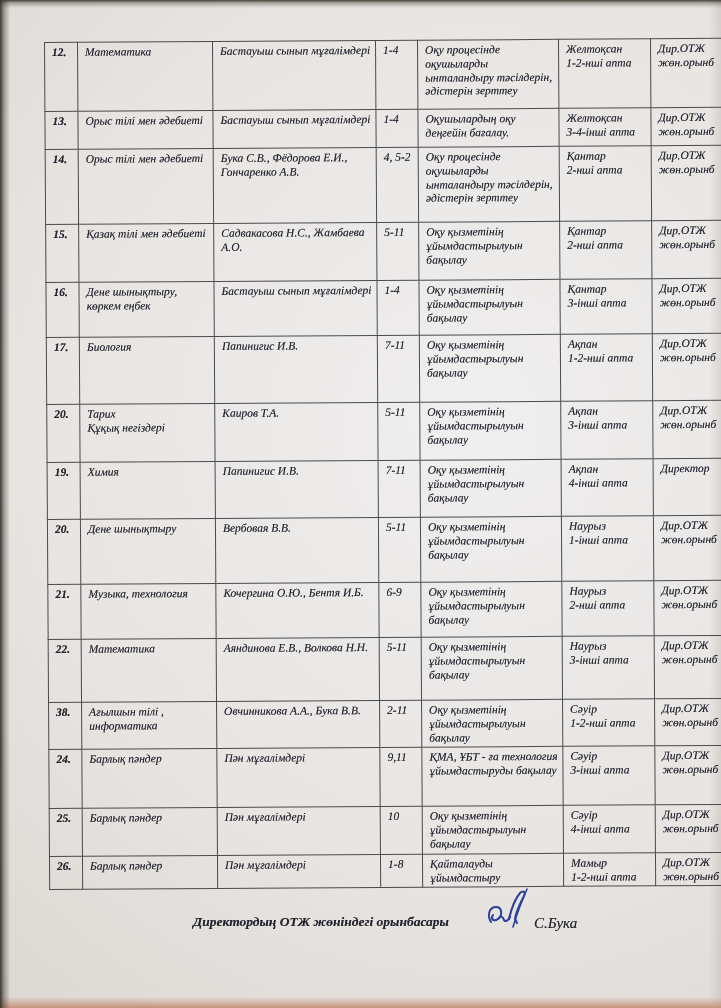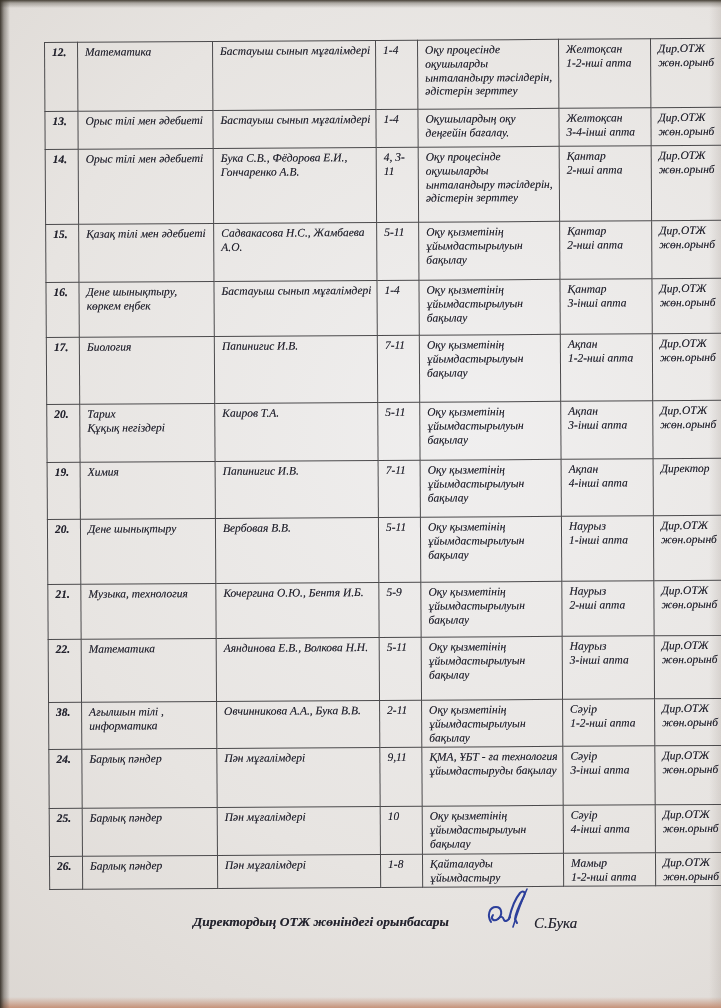--- a/index.html
+++ b/index.html
@@ -108,21 +108,21 @@
     <td class="c-activity">Оқушылардың оқу деңгейін бағалау.</td>
     <td class="c-period">Желтоқсан
 3-4-інші апта</td>
     <td class="c-resp">Дир.ОТЖ жөн.орынб</td>
   </tr>
 
   <tr>
     <td class="c-num">14.</td>
     <td class="c-subject">Орыс тілі мен әдебиеті</td>
     <td class="c-teachers">Бука С.В., Фёдорова Е.И., Гончаренко А.В.</td>
-    <td class="c-grades">4, 3-11</td>
+    <td class="c-grades">4, 5-2</td>
     <td class="c-activity">Оқу процесінде оқушыларды ынталандыру тәсілдерін, әдістерін зерттеу</td>
     <td class="c-period">Қантар
 2-нші апта</td>
     <td class="c-resp">Дир.ОТЖ жөн.орынб</td>
   </tr>
 
   <tr>
     <td class="c-num">15.</td>
     <td class="c-subject">Қазақ тілі мен әдебиеті</td>
     <td class="c-teachers">Садвакасова Н.С., Жамбаева А.О.</td>
@@ -187,21 +187,21 @@
     <td class="c-activity">Оқу қызметінің ұйымдастырылуын бақылау</td>
     <td class="c-period">Наурыз
 1-інші апта</td>
     <td class="c-resp">Дир.ОТЖ жөн.орынб</td>
   </tr>
 
   <tr>
     <td class="c-num">21.</td>
     <td class="c-subject">Музыка, технология</td>
     <td class="c-teachers">Кочергина О.Ю., Бентя И.Б.</td>
-    <td class="c-grades">5-9</td>
+    <td class="c-grades">6-9</td>
     <td class="c-activity">Оқу қызметінің ұйымдастырылуын бақылау</td>
     <td class="c-period">Наурыз
 2-нші апта</td>
     <td class="c-resp">Дир.ОТЖ жөн.орынб</td>
   </tr>
 
   <tr>
     <td class="c-num">22.</td>
     <td class="c-subject">Математика</td>
     <td class="c-teachers">Аяндинова Е.В., Волкова Н.Н.</td>

